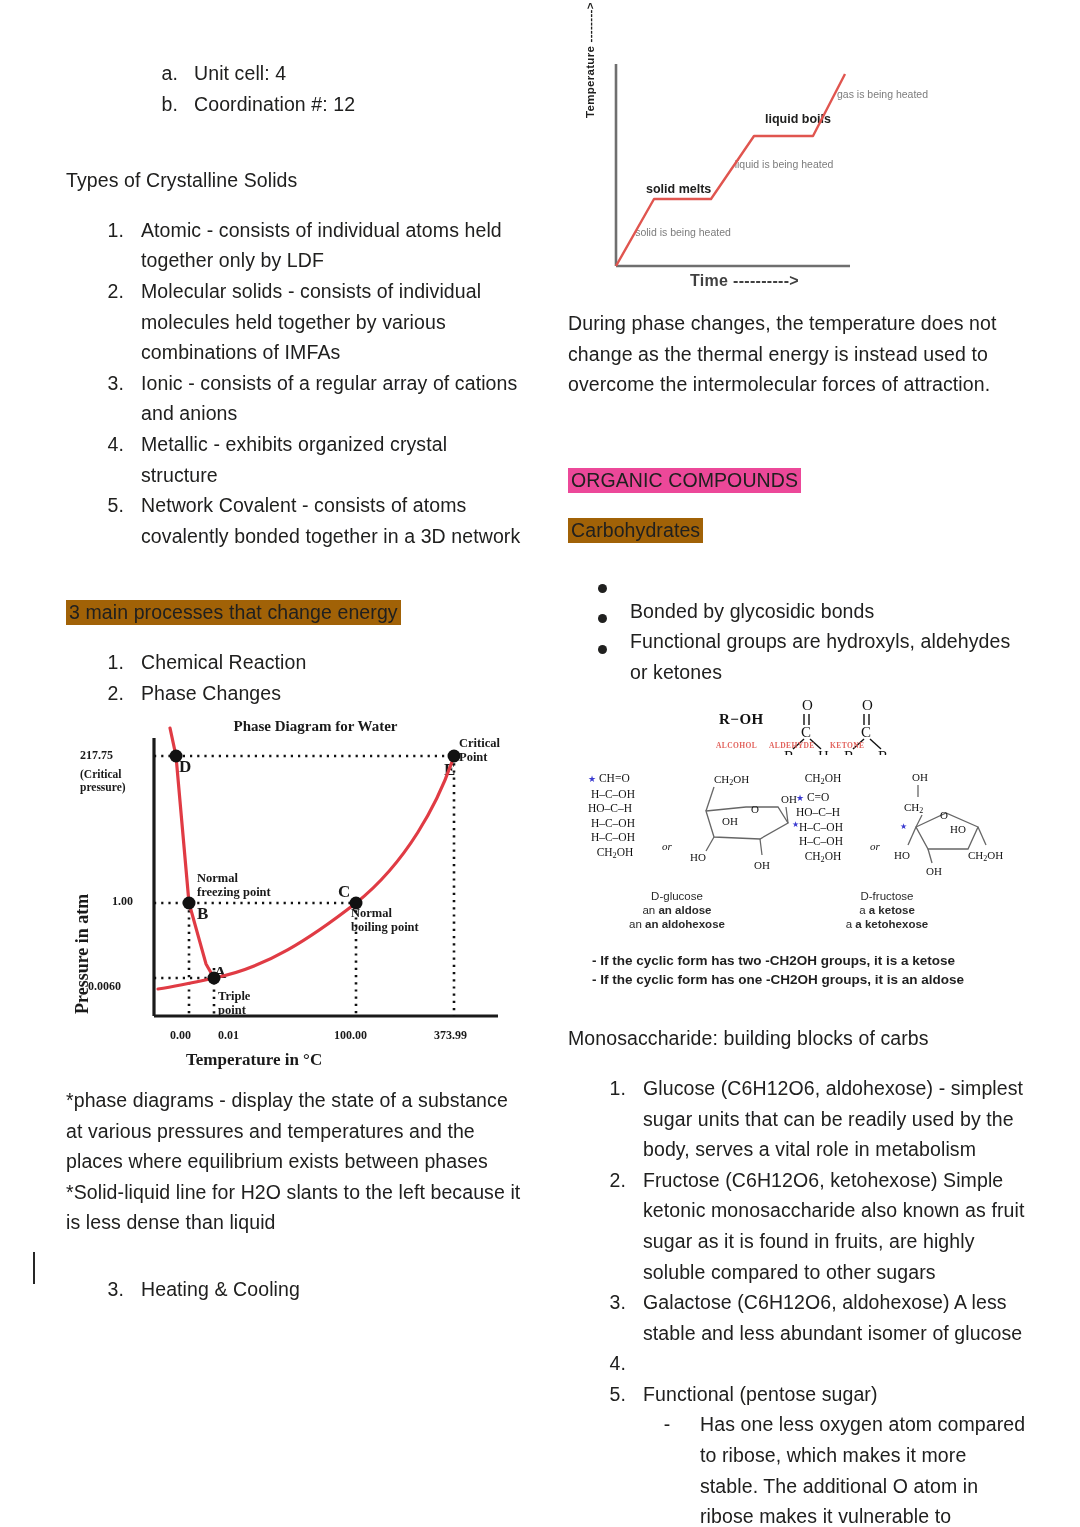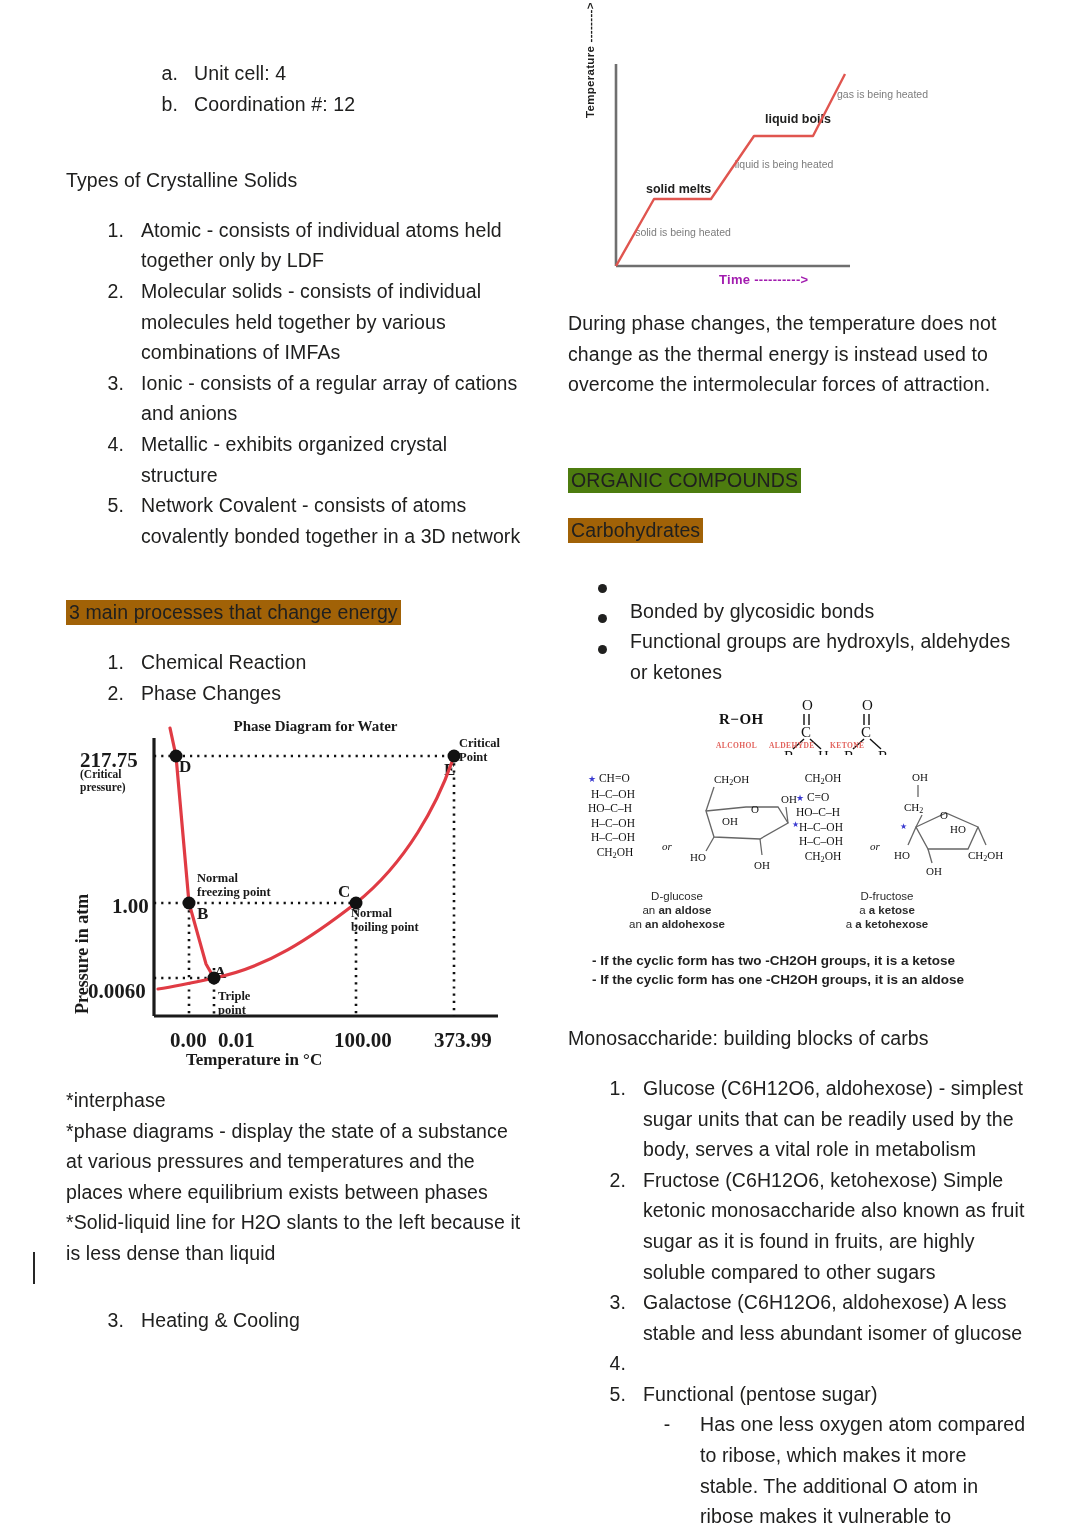--- a/index.html
+++ b/index.html
@@ -68,21 +68,21 @@
     display: inline-block;
     width: 9px; height: 9px;
     border-radius: 50%;
     background: #20201f;
     vertical-align: middle;
     margin-top: 13px;
   }
 
   
   .hl-pink  { background: #a16207; padding: 1px 3px 2px 3px; }
-  .hl-blue  { background: #4d7c0f; padding: 1px 3px 2px 3px; }
+  .hl-blue  { background: #ec4899; padding: 1px 3px 2px 3px; }
   .strike   { text-decoration: line-through; text-decoration-color: #e0504a; color: #20201f; }
 
   
   .figure { position: relative; }
 
   
   .heatcurve { position: relative; width: 340px; height: 240px; margin-left: 14px; }
   .hc-ylabel {
     position: absolute;
     left: 2px; top: 64px;
@@ -90,25 +90,24 @@
     transform-origin: left top;
     font-size: 11.5px;
     font-weight: bold;
     color: #20201f;
     white-space: nowrap;
     letter-spacing: 0.3px;
   }
   .hc-xlabel {
     position: absolute;
     left: 108px; top: 218px;
-    font-size: 13px;
+    font-size: 16px;
     font-weight: bold;
     letter-spacing: 0.3px;
-    color: #a21caf;
-    margin-left: 29px;
+    color: #404040;
   }
   .hc-note {
     position: absolute;
     font-size: 10.5px;
     line-height: 12.5px;
     color: #7c7c7c;
     text-align: center;
   }
   .hc-lab {
     position: absolute;
@@ -142,21 +141,21 @@
   }
   .pd-xlabel {
     position: absolute;
     top: 334px; left: 120px;
     font-family: "Liberation Serif", serif;
     font-weight: bold;
     font-size: 17px;
     color: #1a1a1a;
   }
   .pd-t { font-family: "Liberation Serif", serif; color:#1a1a1a; position:absolute; }
-  .pd-tick { font-size: 21px; font-weight: bold; }
+  .pd-tick { font-size: 12px; font-weight: bold; }
   .pd-sub  { font-size: 11.5px; font-weight: bold; line-height: 13px; }
   .pd-pt   { font-size: 17px; font-weight: bold; }
   .pd-note { font-size: 12.5px; font-weight: bold; line-height: 14px; }
 
   
   .sugarfig {
     position: relative;
     width: 440px; height: 260px;
     margin-left: 8px;
     font-family: "Liberation Serif", serif;
@@ -302,21 +301,20 @@
 
         <circle cx="110" cy="40" r="6.5" fill="#111"></circle>
         <circle cx="123" cy="187" r="6.5" fill="#111"></circle>
         <circle cx="148" cy="262" r="6.5" fill="#111"></circle>
         <circle cx="290" cy="187" r="6.5" fill="#111"></circle>
         <circle cx="388" cy="40" r="6.5" fill="#111"></circle>
       </svg>
     </div>
 
     <div class="note" style="margin-top:4px;">
-      <p>*interphase</p>
       <p>*phase diagrams - display the state of a substance at various pressures and temperatures and the places where equilibrium exists between phases</p>
       <p>*Solid-liquid line for H2O slants to the left because it is less dense than liquid</p>
     </div>
 
     <div class="spacer-lg"></div>
 
     <ol class="lst lvl1">
       <li class="li note">
         <span class="marker">3.</span>
         <span class="body">Heating &amp; Cooling</span>

